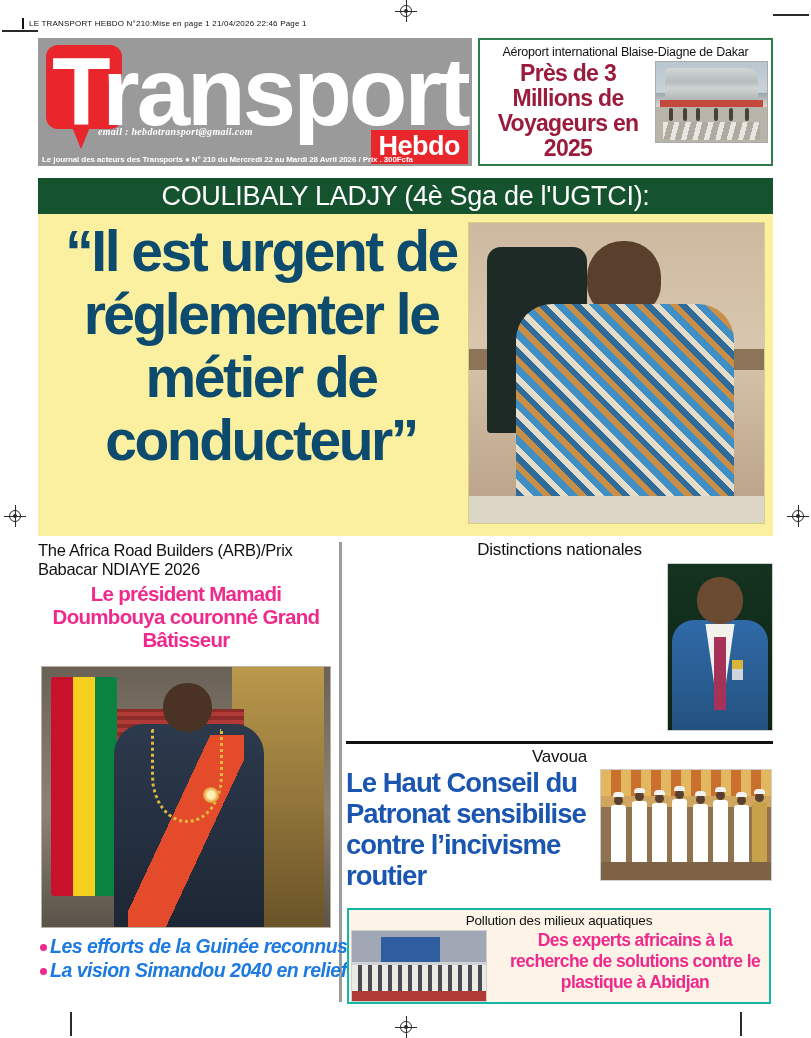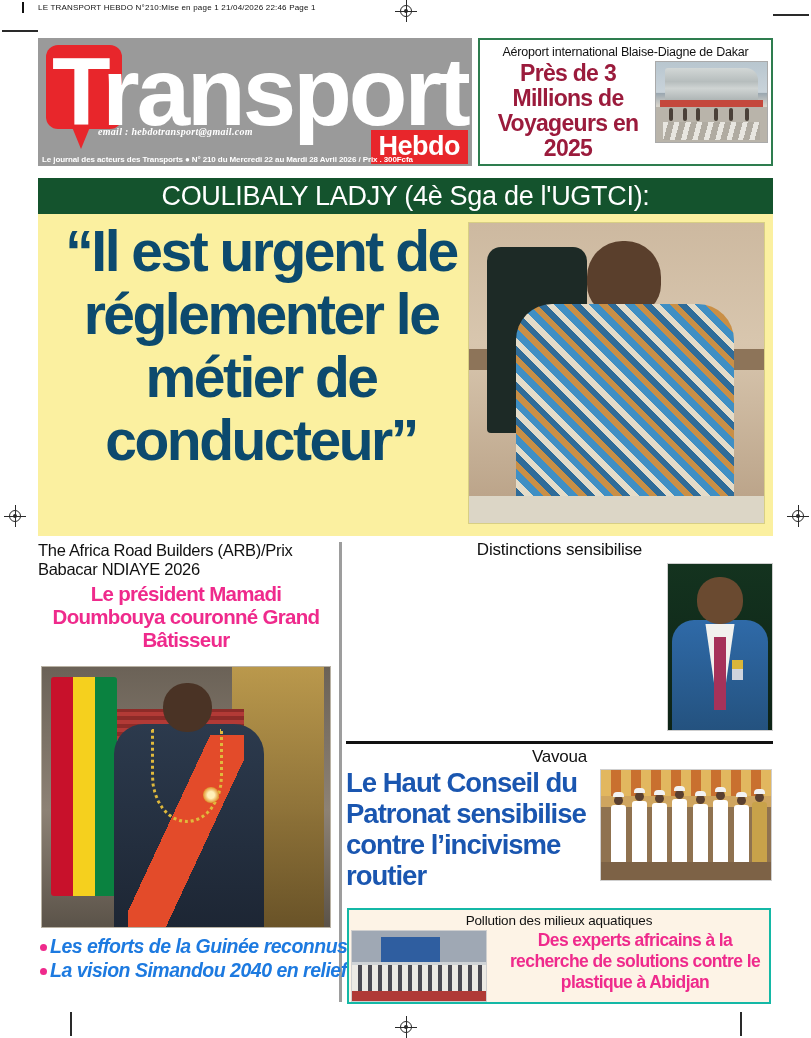--- a/index.html
+++ b/index.html
@@ -21,24 +21,24 @@
     border: 1.5px solid #2a2a2a; border-radius: 50%;
   }
   .regmark .dot {
     position: absolute; left: 9px; top: 9px; width: 4px; height: 4px;
     background: #2a2a2a; border-radius: 50%;
   }
   .tick { position: absolute; background: #2a2a2a; }
 
   
   #prepress {
-    position: absolute; left: 22px; top: 2px;
+    position: absolute; left: 22px; top: 18px;
     font-family: "Liberation Sans", sans-serif;
     font-size: 8px; color: #111; letter-spacing: .2px;
-    white-space: nowrap; padding-left: 14px;
+    white-space: nowrap; padding-left: 5px;
     border-left: 2px solid #111;
     line-height: 11px;
   }
 
   
   #sheet { position: absolute; left: 38px; top: 38px; width: 735px; height: 968px; }
 
   
   #masthead {
     position: absolute; left: 0; top: 0; width: 434px; height: 128px;
@@ -440,21 +440,21 @@
           <div class="medal"></div>
         </div>
         <div class="bullets">
           <div class="bullet-line"><span class="dot"></span><span>Les efforts de la Guinée  reconnus</span></div>
           <div class="bullet-line"><span class="dot"></span><span>La vision Simandou 2040 en relief</span></div>
         </div>
       </div>
 
       <div id="colR">
 
-        <div id="dist-kicker">Distinctions sensibilise</div>
+        <div id="dist-kicker">Distinctions nationales</div>
         <div id="dist-block">
           <div id="dist-photo">
             <div class="dsuit"></div>
             <div class="dshirt"></div>
             <div class="dtie"></div>
             <div class="dhead"></div>
             <div class="dmedal"></div>
           </div>
         </div>
 

